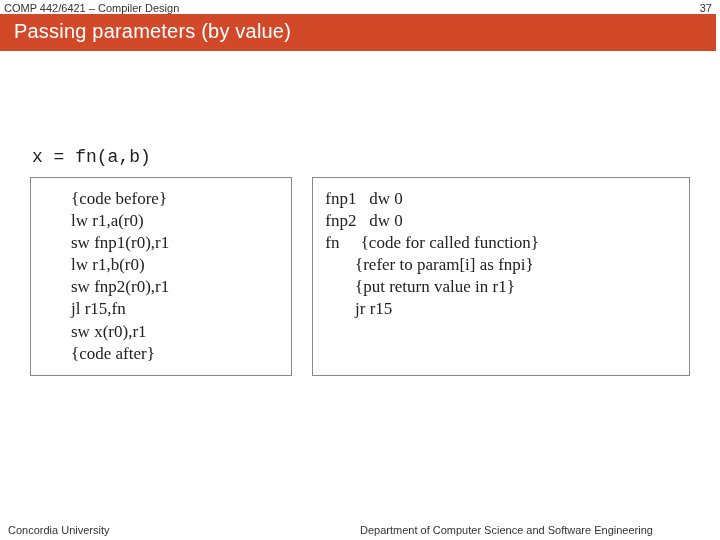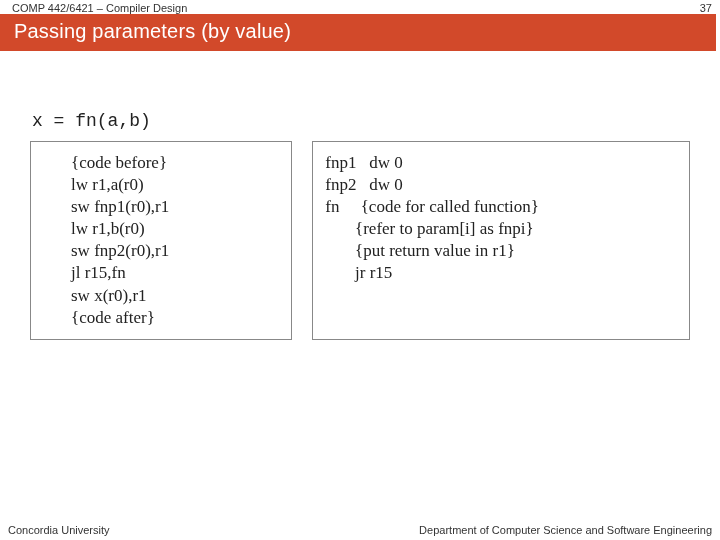--- a/index.html
+++ b/index.html
@@ -10,41 +10,42 @@
     font-family: "Segoe UI", "Helvetica Neue", Arial, sans-serif;
     background: #fff;
     color: #222;
     position: relative;
     overflow: hidden;
   }
   .top-bar {
     display: flex;
     justify-content: space-between;
     align-items: center;
-    padding: 2px 8px 0 12px;
+    padding: 2px 8px 0 4px;
     font-size: 11px;
     color: #333;
   }
   .title-band {
     background: #d2492a;
     color: #ffffff;
     font-size: 20px;
     font-weight: 300;
     padding: 6px 14px 8px 14px;
     margin: 0 4px 0 0;
     letter-spacing: 0.2px;
   }
   .content {
     padding: 60px 30px 0 30px;
   }
   .call-expr {
     font-family: Consolas, "Courier New", monospace;
     font-size: 18px;
     margin-bottom: 10px;
     padding-left: 2px;
+    margin-top: 36px;
   }
   .boxes {
     display: flex;
     gap: 20px;
   }
   .code-box {
     border: 1px solid #888;
     padding: 10px 12px;
     font-family: Liberation Serif, serif;
     font-size: 17px;
@@ -63,21 +64,21 @@
     bottom: 4px;
     left: 0;
     right: 0;
     display: flex;
     justify-content: space-between;
     font-size: 11px;
     color: #333;
     padding: 0 8px;
   }
   .footer > div { flex: 1; }
-  .footer-center { text-align: right; }
+  .footer-center { text-align: left; }
   .footer-right  { text-align: right; }
 </style>
 </head>
 <body>
 
 <div class="top-bar">
   <span>COMP 442/6421 – Compiler Design</span>
   <span>37</span>
 </div>
 

